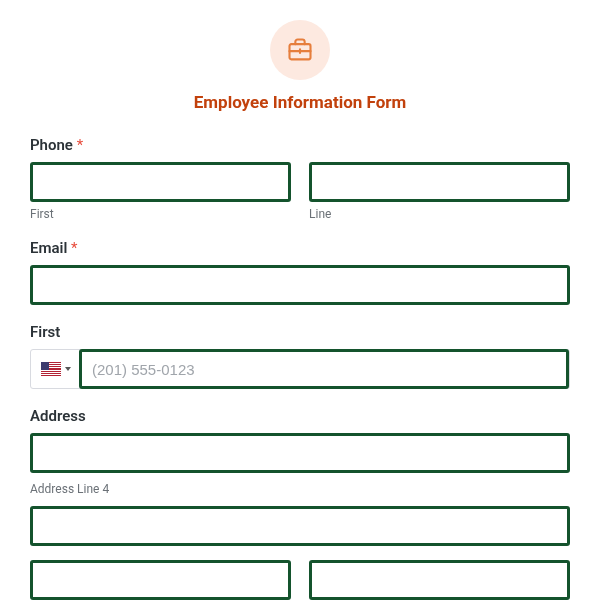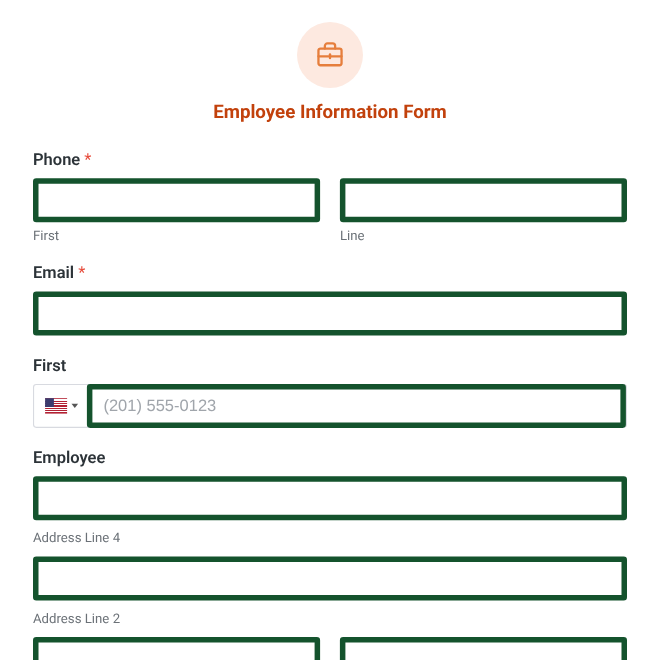--- a/index.html
+++ b/index.html
@@ -51,21 +51,21 @@
 .row {
   display: flex;
   gap: 18px;
 }
 .col {
   flex: 1;
 }
 input[type="text"], .phone-input {
   width: 100%;
   height: 40px;
-  border: 5px solid #14532d;
+  border: 3px solid #14532d;
   border-radius: 3px;
   padding: 0 10px;
   font-size: 15px;
   background: #fff;
 }
 .sublabel {
   font-size: 12px;
   color: #6b7177;
   margin-top: 5px;
 }
@@ -175,28 +175,27 @@
     <div class="phone-wrapper">
       <div class="flag-selector">
         <span class="flag"></span>
         <span class="caret"></span>
       </div>
       <input type="text" class="phone-input" placeholder="(201) 555-0123" style="">
     </div>
   </div>
 
   <div class="field-group">
-    <label class="field-label">Employee</label>
+    <label class="field-label">Address</label>
     <div class="addr-block">
       <input type="text" class="addr-input" style="">
       <div class="sublabel">Address Line 4</div>
     </div>
     <div class="addr-block">
       <input type="text" class="addr-input" style="">
-      <div class="sublabel">Address Line 2</div>
     </div>
     <div class="row">
       <div class="col">
         <input type="text" style="">
       </div>
       <div class="col">
         <input type="text" style="">
       </div>
     </div>
   </div>

